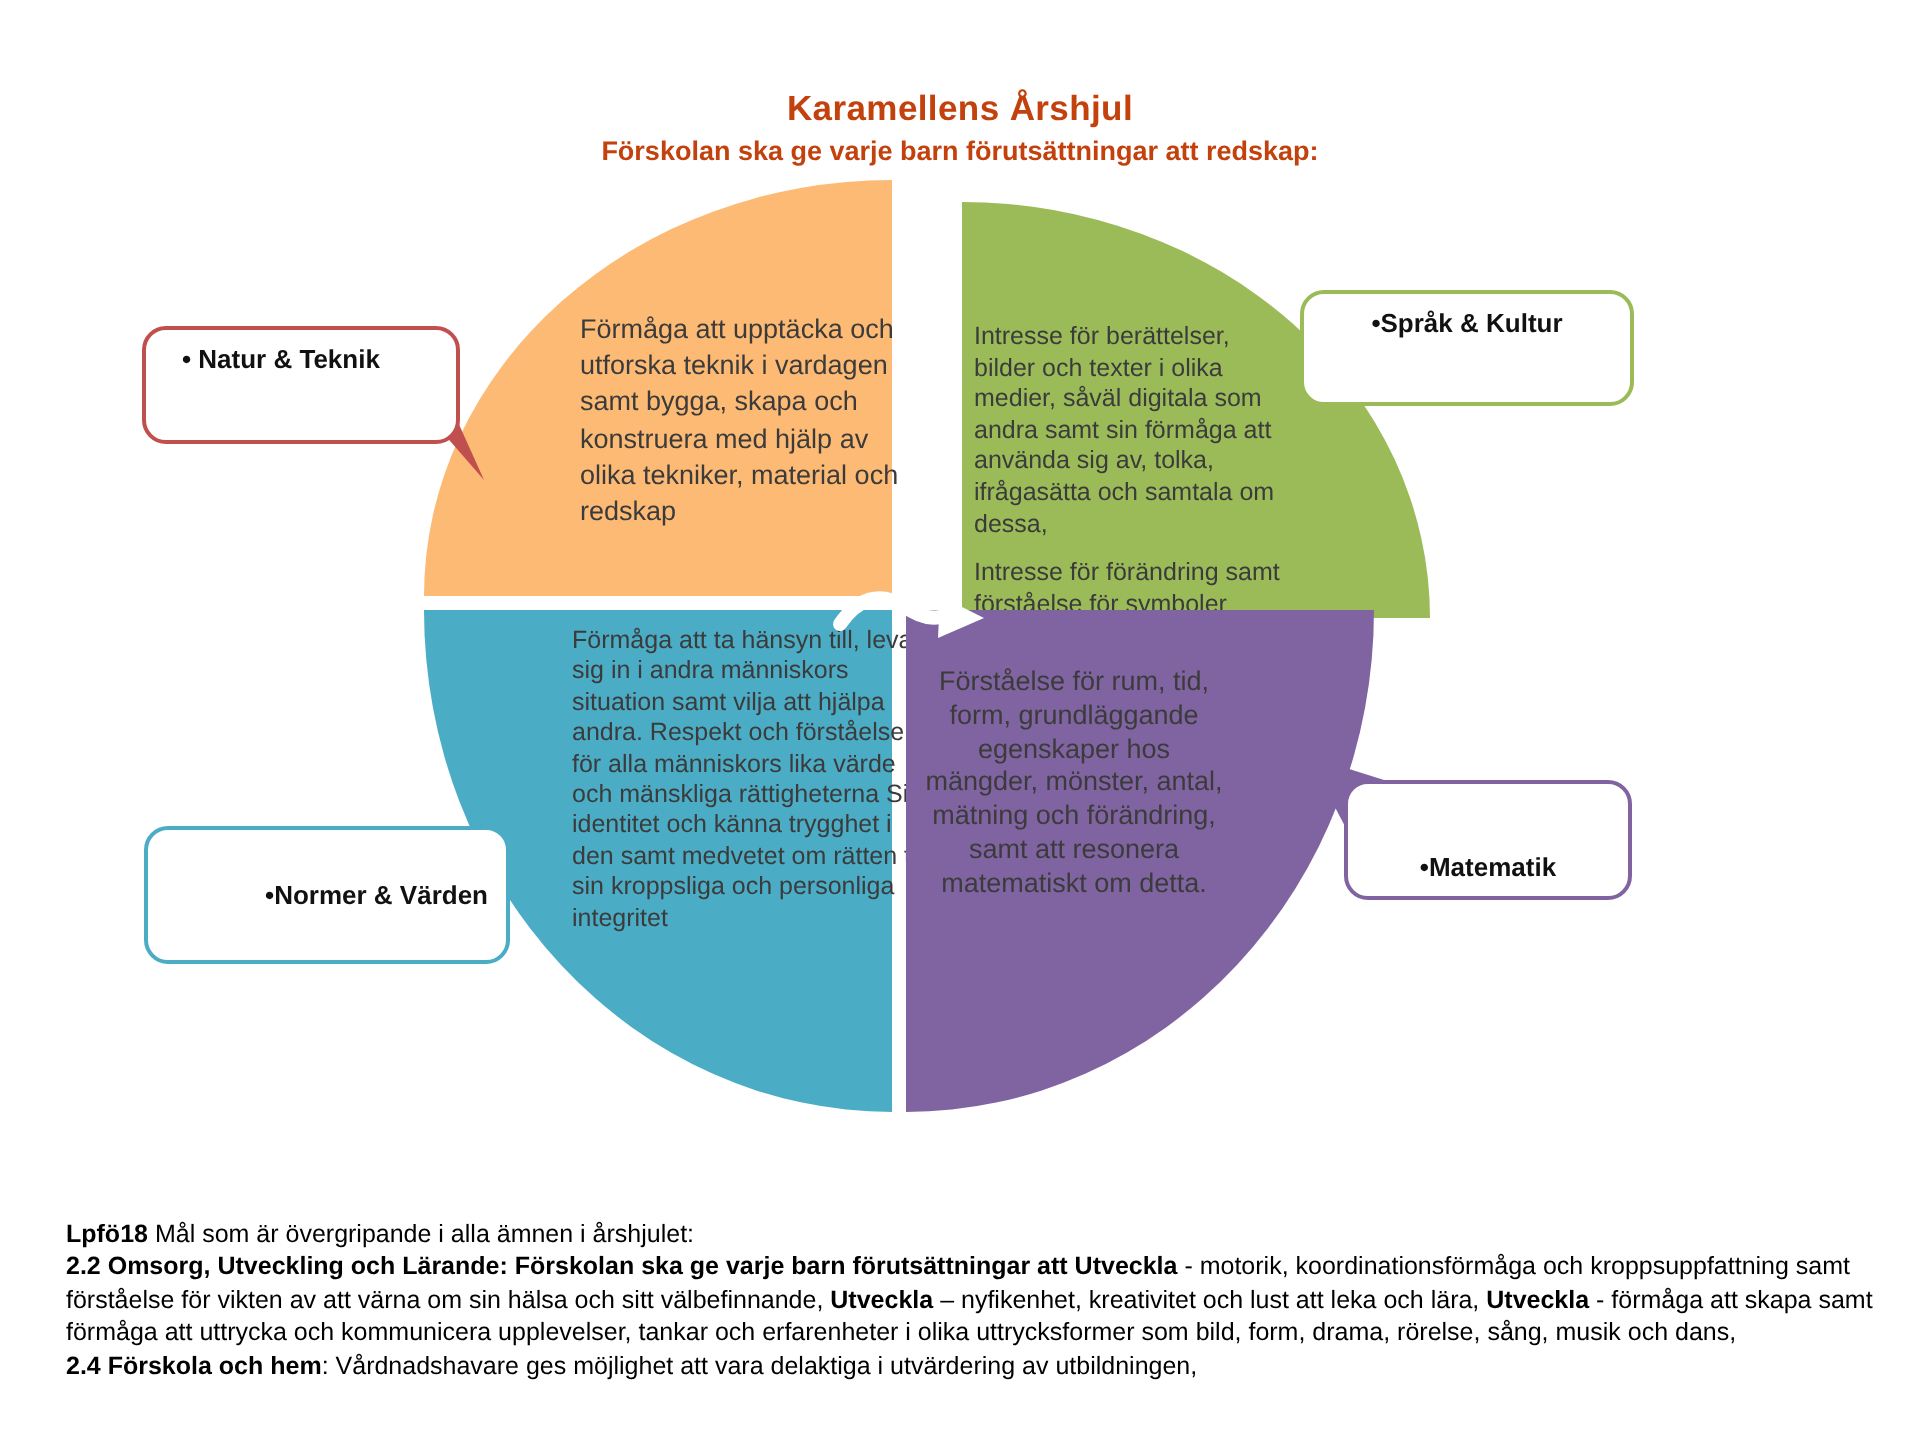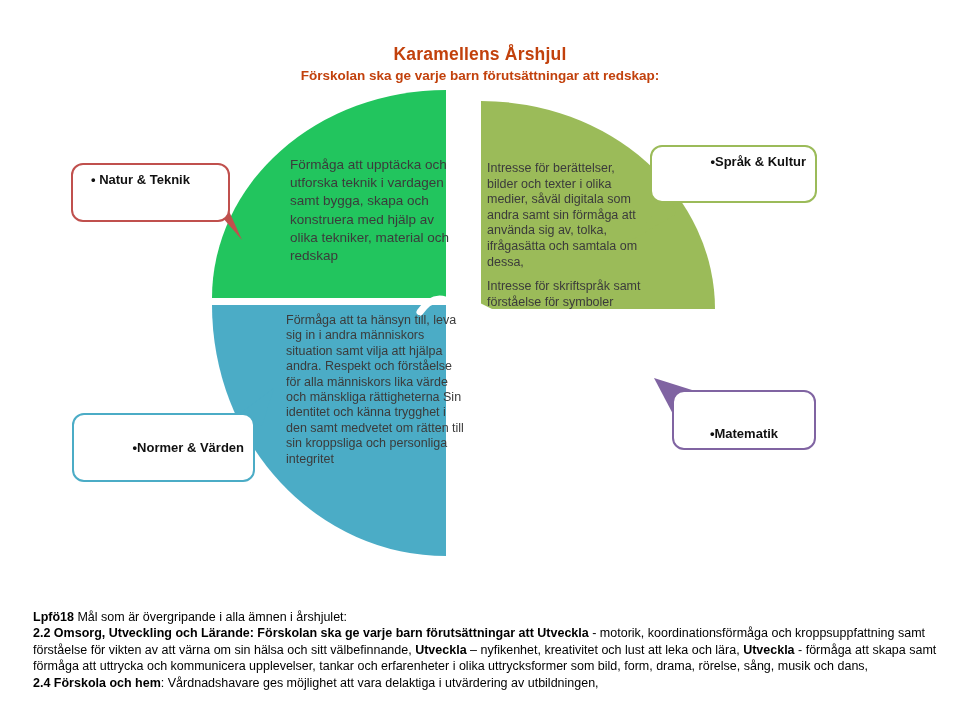--- a/index.html
+++ b/index.html
@@ -48,31 +48,34 @@
 </style>
 </head>
 <body>
 
 <div class="header">
   <div class="title">Karamellens Årshjul</div>
   <div class="subtitle">Förskolan ska ge varje barn förutsättningar att redskap:</div>
 </div>
 
 <div class="wheel">
-  <div class="quad q-natur" style="background: #22c55e;">
+  <div class="quad q-natur" style="background: #fdba74;">
     <div class="q-text t-natur">Förmåga att upptäcka och utforska teknik i vardagen samt bygga, skapa och konstruera med hjälp av olika tekniker, material och redskap</div>
   </div>
   <div class="quad q-sprak" style="background: rgb(155, 187, 89);">
     <div class="q-text t-sprak">
       <p>Intresse för berättelser, bilder och texter i olika medier, såväl digitala som andra samt sin förmåga att använda sig av, tolka, ifrågasätta och samtala om dessa,</p>
-      <p>Intresse för skriftspråk samt förståelse för symboler</p>
+      <p>Intresse för förändring samt förståelse för symboler</p>
     </div>
   </div>
   <div class="quad q-normer" style="background: rgb(75, 172, 198);">
     <div class="q-text t-normer">Förmåga att ta hänsyn till, leva sig in i andra människors situation samt vilja att hjälpa andra. Respekt och förståelse för alla människors lika värde och mänskliga rättigheterna Sin identitet och känna trygghet i den samt medvetet om rätten till sin kroppsliga och personliga integritet</div>
+  </div>
+  <div class="quad q-matematik" style="background: rgb(128, 100, 162);">
+    <div class="q-text t-matematik">Förståelse för rum, tid, form, grundläggande egenskaper hos mängder, mönster, antal, mätning och förändring, samt att resonera matematiskt om detta.</div>
   </div>
 
   <svg class="cycle-arrow" width="85" height="42" viewBox="0 0 85 42">
     <path d="M8 26 Q 22 6 40 17" fill="none" stroke="#fff" stroke-width="7" stroke-linecap="round"></path>
     <path d="M40 17 Q 51 25 60 22" fill="none" stroke="#fff" stroke-width="7" stroke-linecap="round"></path>
     <polygon points="58,12 80,23 57,33" fill="#fff"></polygon>
   </svg>
 </div>
 
 <svg class="tail tail-natur" width="48" height="50">
@@ -84,21 +87,21 @@
 <svg class="tail tail-normer" width="48" height="42">
   <polygon points="46,2 34,40 6,32" fill="#4BACC6"></polygon>
 </svg>
 <svg class="tail tail-matematik" width="46" height="44">
   <polygon points="4,4 42,16 24,42" fill="#8064A2"></polygon>
 </svg>
 
 <div class="callout c-natur" style="border-color: rgb(192, 80, 77); padding-left: 18px;">
   <span>• Natur &amp; Teknik</span>
 </div>
-<div class="callout c-sprak" style="border-color: rgb(155, 187, 89);">
+<div class="callout c-sprak" style="border-color: rgb(155, 187, 89); text-align: center;">
   <span>•Språk &amp; Kultur</span>
 </div>
 <div class="callout c-normer" style="border-color: rgb(75, 172, 198); justify-content: flex-end;">
   <span>•Normer &amp; Värden</span>
 </div>
 <div class="callout c-matematik" style="border-color: rgb(128, 100, 162);">
   <span>•Matematik</span>
 </div>
 
 <div class="footer">

